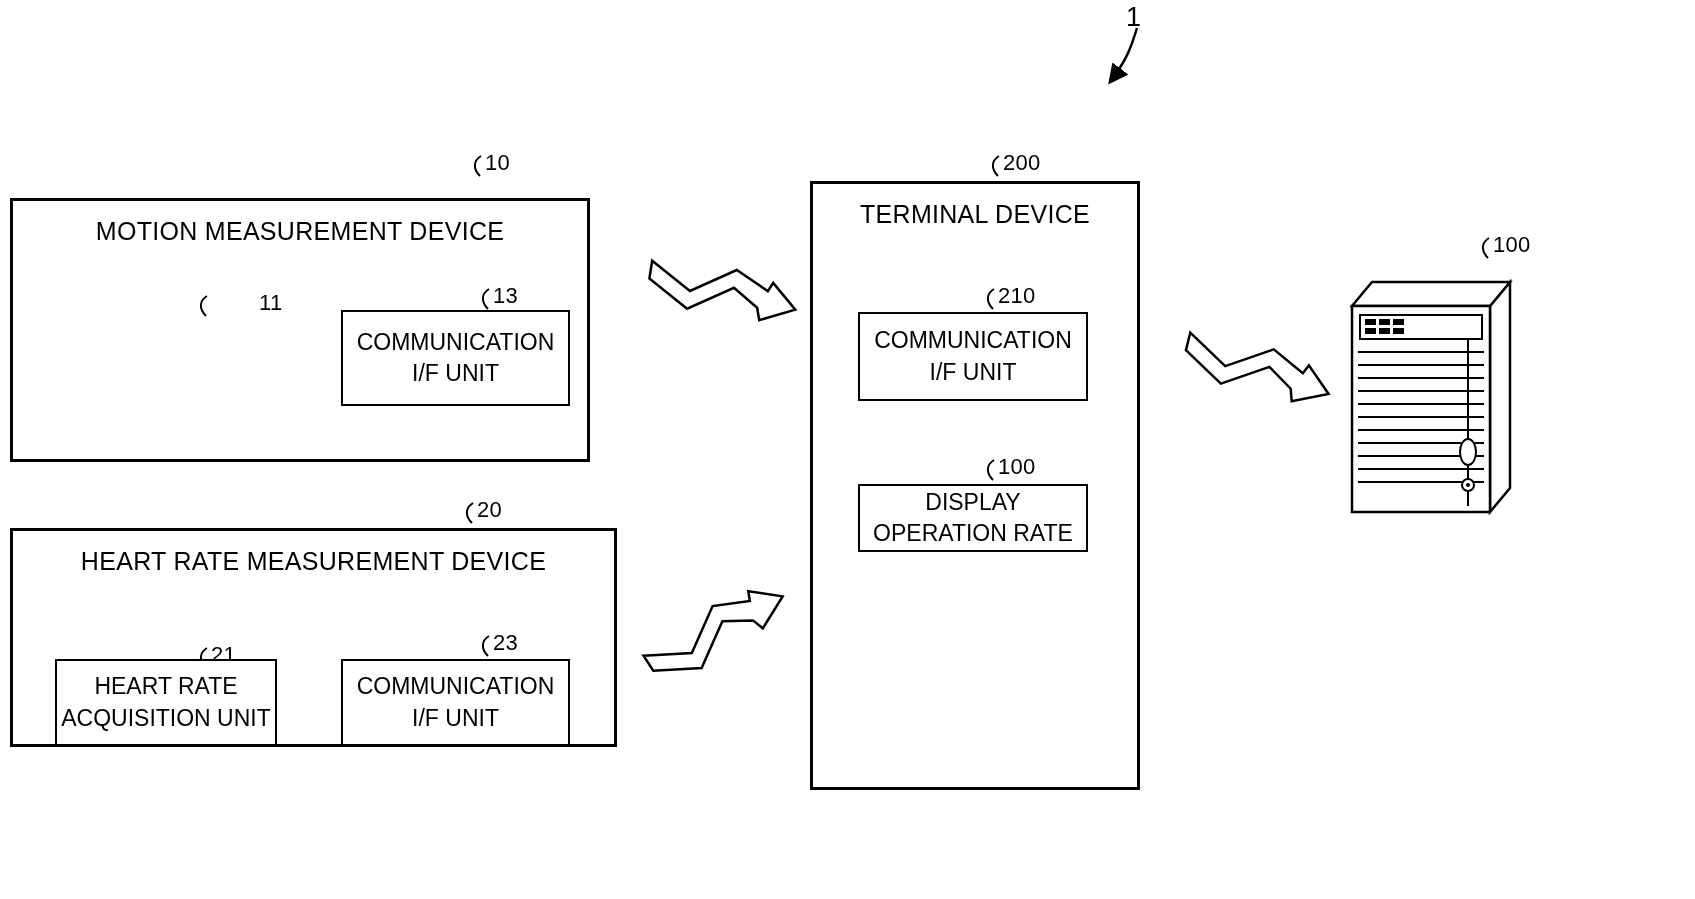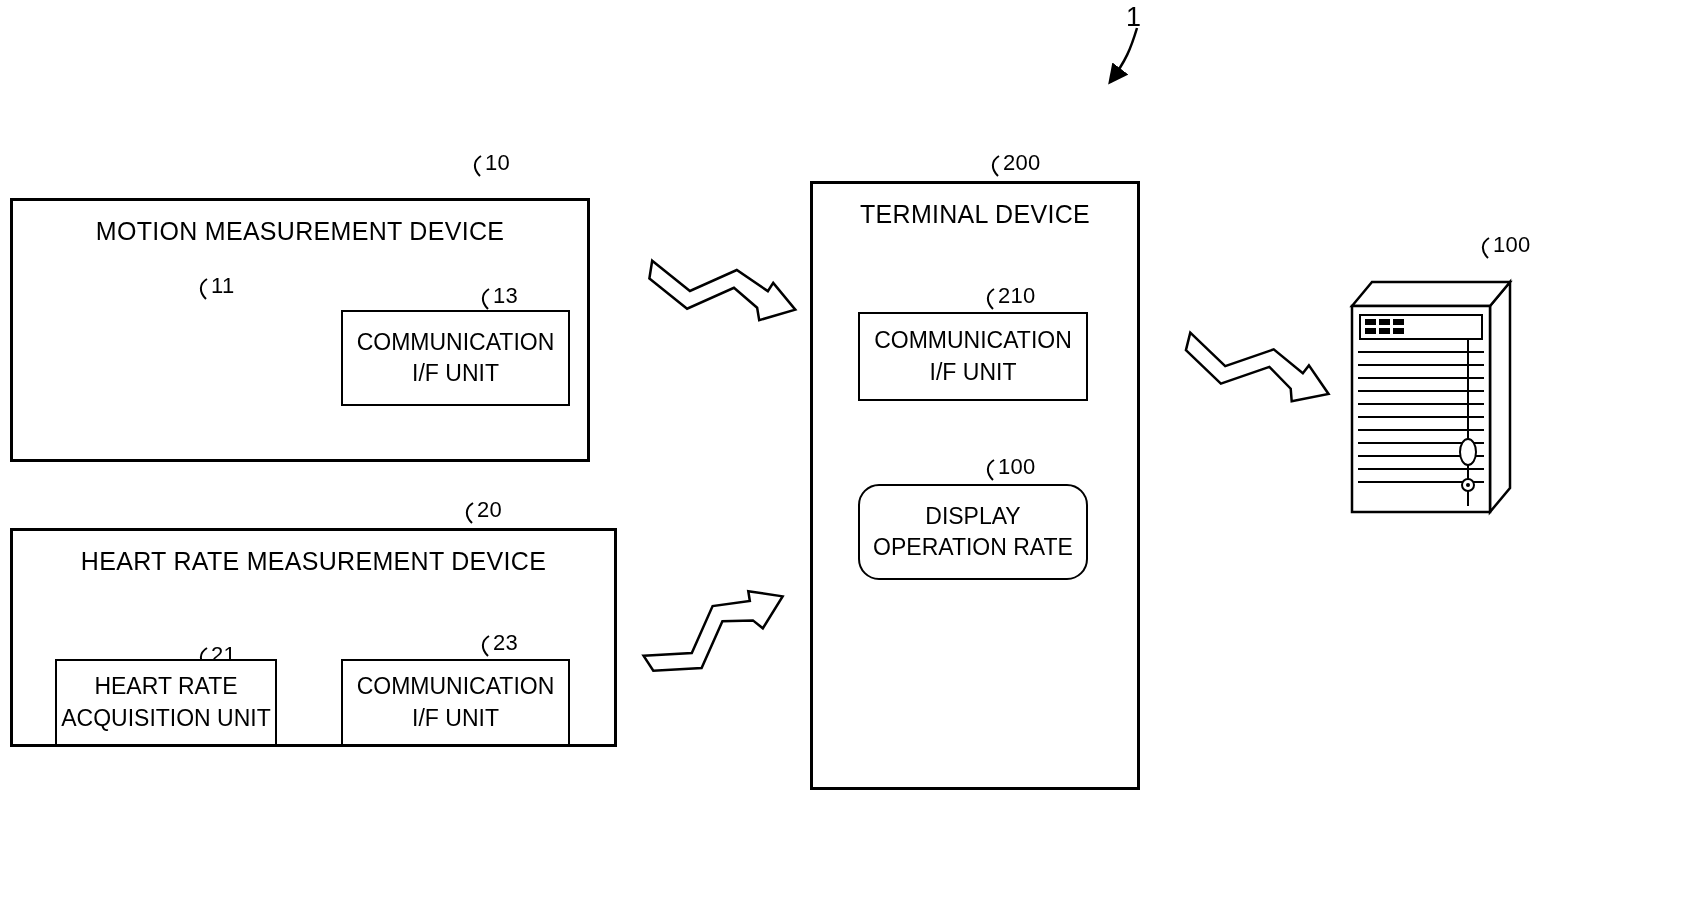--- a/index.html
+++ b/index.html
@@ -96,21 +96,21 @@
     <svg class="tick" width="13" height="24" viewBox="0 0 13 24">
       <path d="M11 2 C 3 7, 3 15, 10 22" fill="none" stroke="#000" stroke-width="2"></path>
     </svg>
     <span>10</span>
   </div>
 
   <div class="bigbox" style="left:10px; top:198px; width:580px; height:264px;">
     <div class="bigtitle">MOTION MEASUREMENT DEVICE</div>
   </div>
 
-  <div class="ref" style="left:196px; top:271px;">
+  <div class="ref" style="left:196px; top:288px;gap:48px;">
     <svg class="tick" width="13" height="24" viewBox="0 0 13 24">
       <path d="M11 2 C 3 7, 3 15, 10 22" fill="none" stroke="#000" stroke-width="2"></path>
     </svg>
     <span>11</span>
   </div>
 
   <div class="ref" style="left:478px; top:281px;">
     <svg class="tick" width="13" height="24" viewBox="0 0 13 24">
       <path d="M11 2 C 3 7, 3 15, 10 22" fill="none" stroke="#000" stroke-width="2"></path>
     </svg>
@@ -175,21 +175,21 @@
     <div>COMMUNICATION</div>
     <div>I/F UNIT</div>
   </div>
 
   <div class="ref" style="left:983px; top:452px;">
     <svg class="tick" width="13" height="24" viewBox="0 0 13 24">
       <path d="M11 2 C 3 7, 3 15, 10 22" fill="none" stroke="#000" stroke-width="2"></path>
     </svg>
     <span>100</span>
   </div>
-  <div class="unitbox" style="left:858px; top:484px; width:230px; height:96px;border-radius:21px;">
+  <div class="unitbox" style="left:858px; top:484px; width:230px; height:68px;">
     <div>DISPLAY</div>
     <div>OPERATION RATE</div>
   </div>
 
   <div class="ref" style="left:1478px; top:230px;">
     <svg class="tick" width="13" height="24" viewBox="0 0 13 24">
       <path d="M11 2 C 3 7, 3 15, 10 22" fill="none" stroke="#000" stroke-width="2"></path>
     </svg>
     <span>100</span>
   </div>

